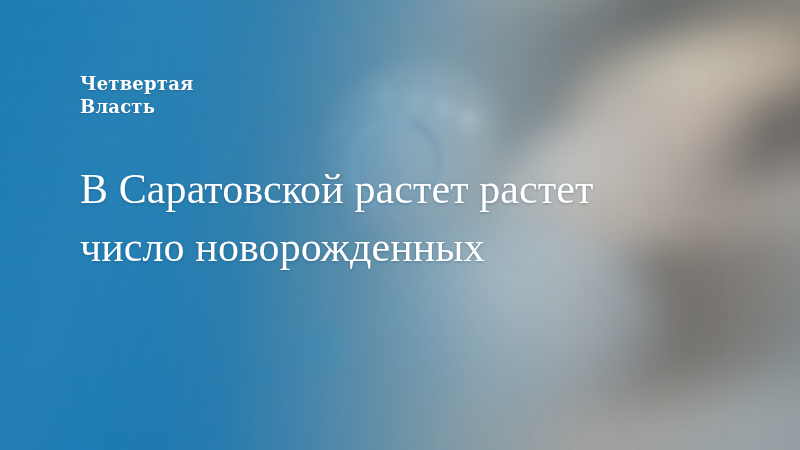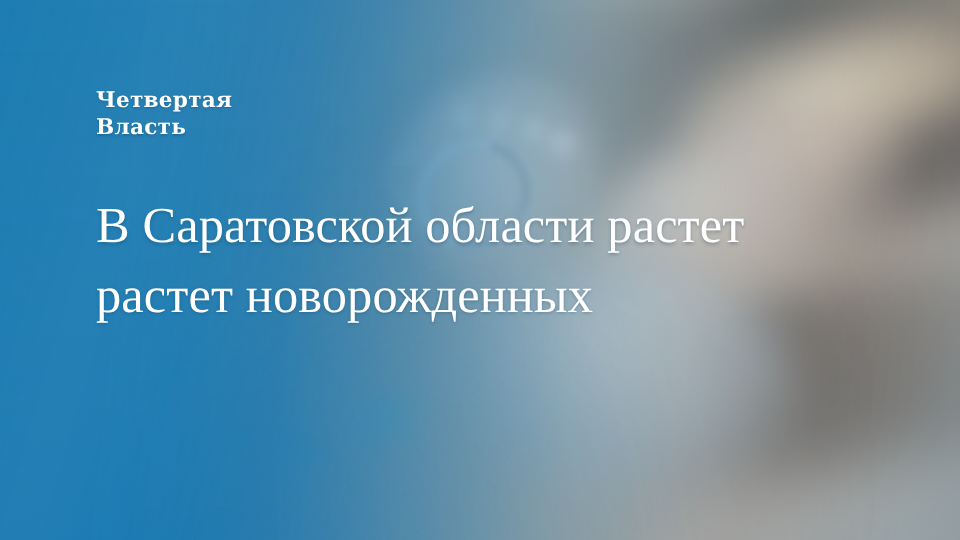--- a/index.html
+++ b/index.html
@@ -268,16 +268,16 @@
     <div class="blur-pass"></div>
   </div>
 
   <div class="blue-overlay"></div>
   <div class="blue-overlay-v"></div>
   <div class="sheen"></div>
 
   <div class="content">
     <div class="brand">Четвертая
 Власть</div>
-    <div class="headline">В Саратовской области растет растет новорожденных</div>
+    <div class="headline">В Саратовской растет растет число новорожденных</div>
   </div>
 
 </div>
 
 </body></html>

